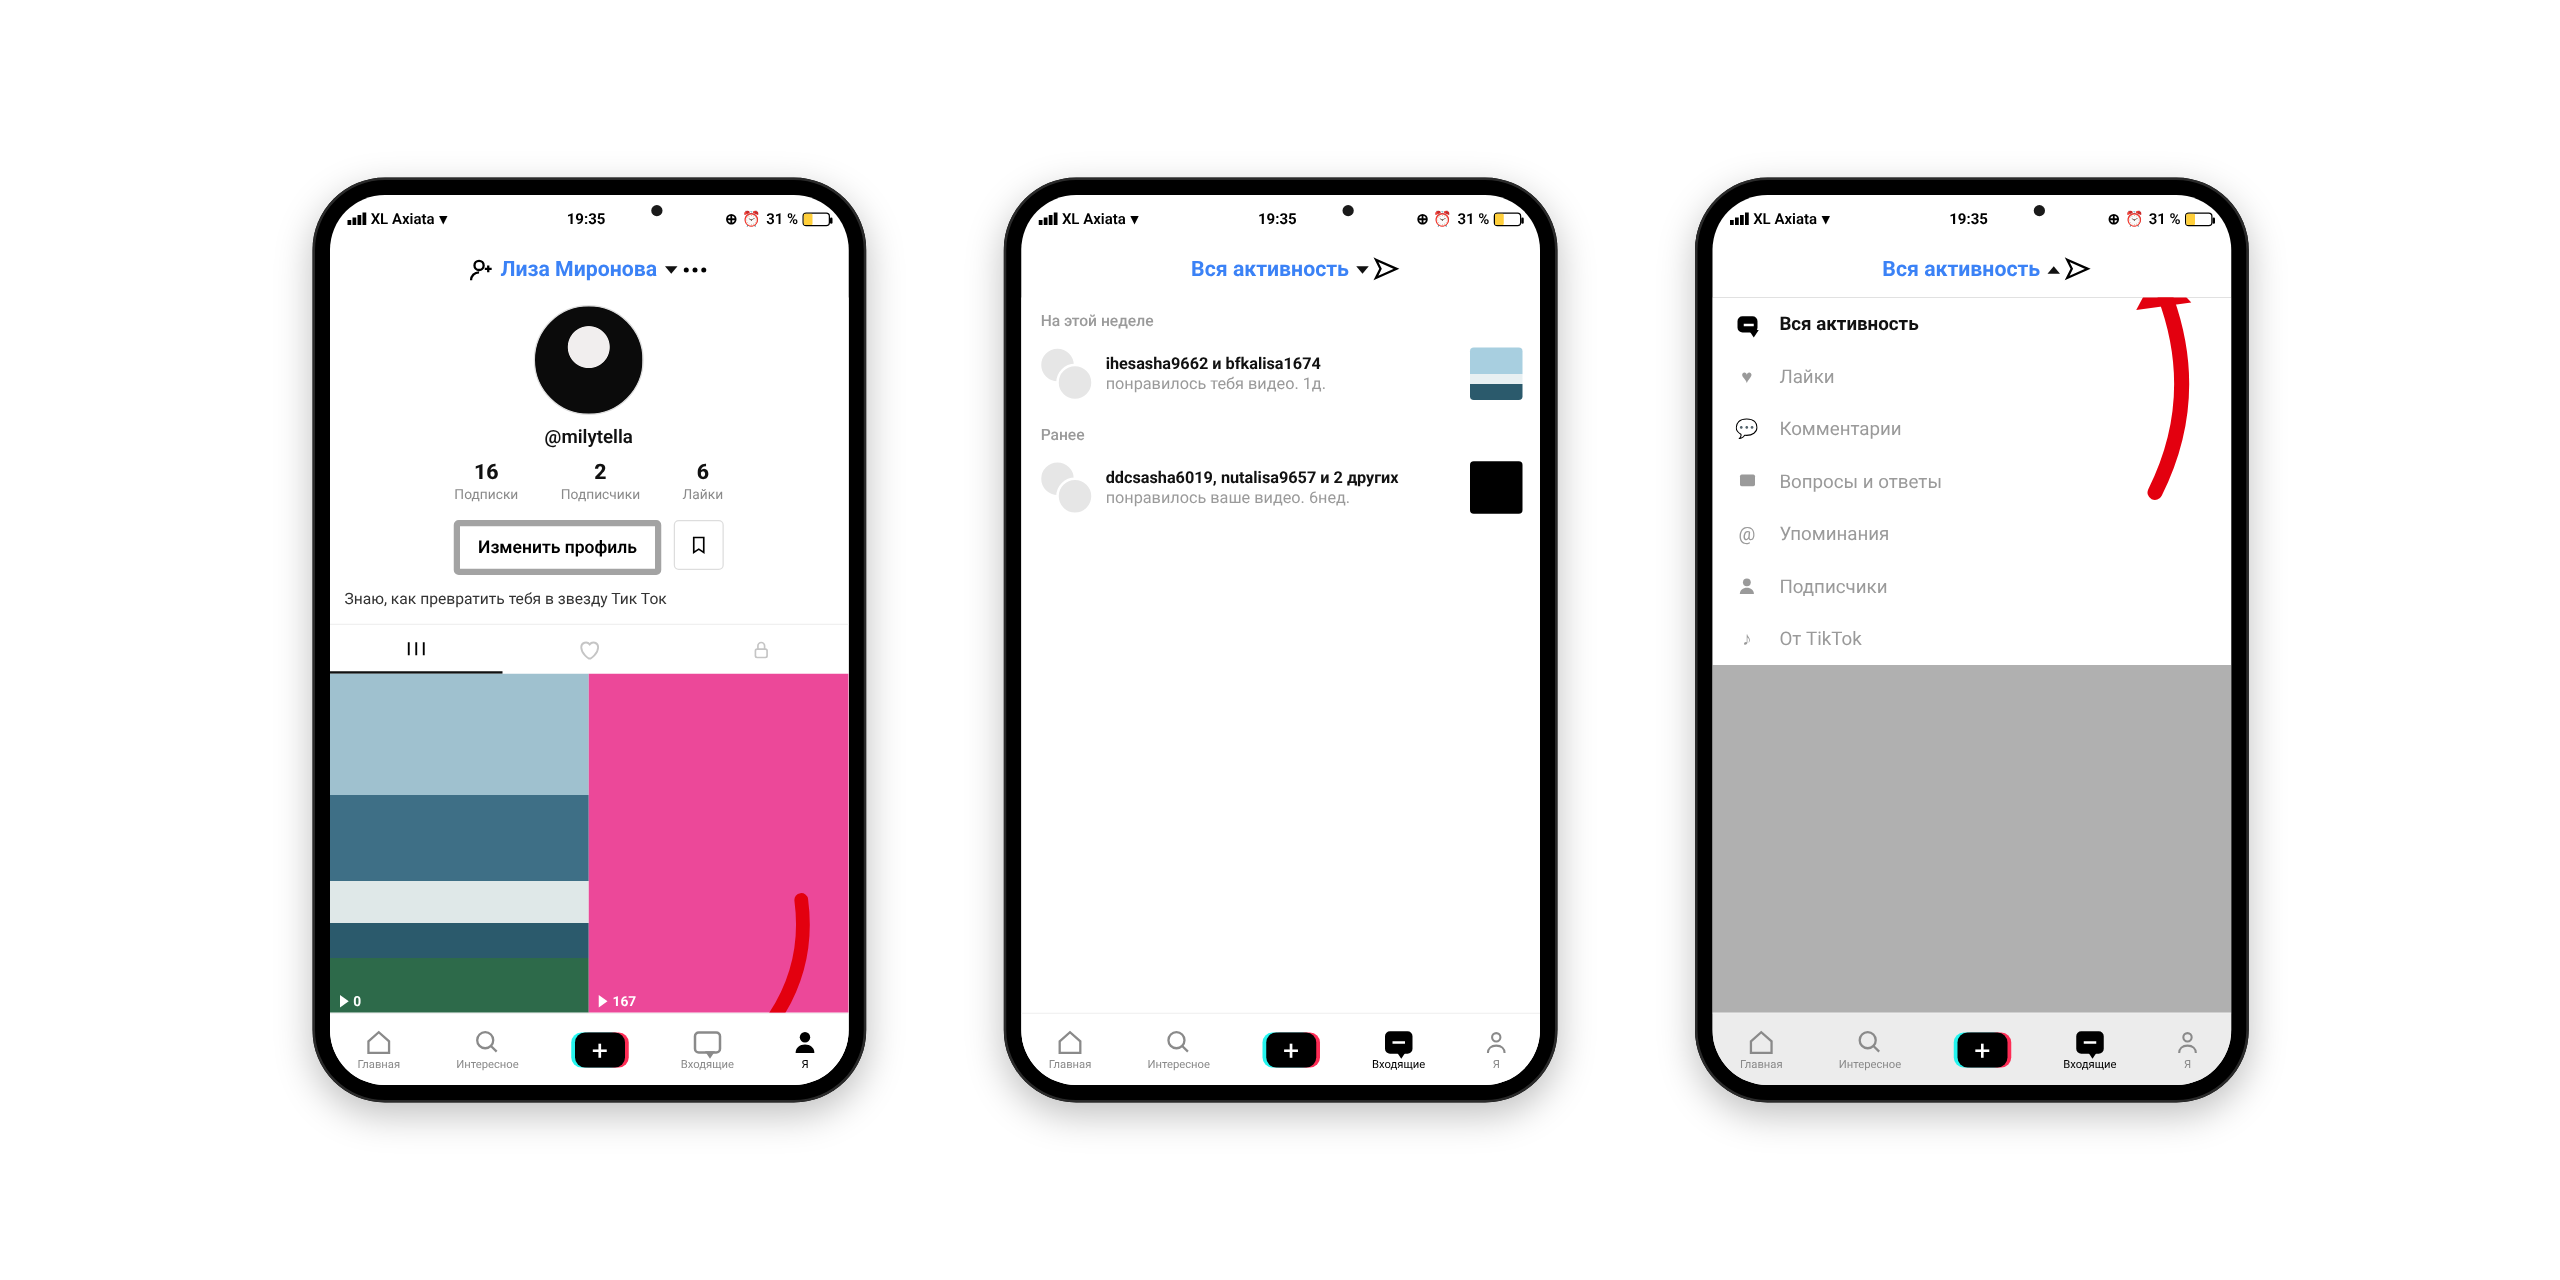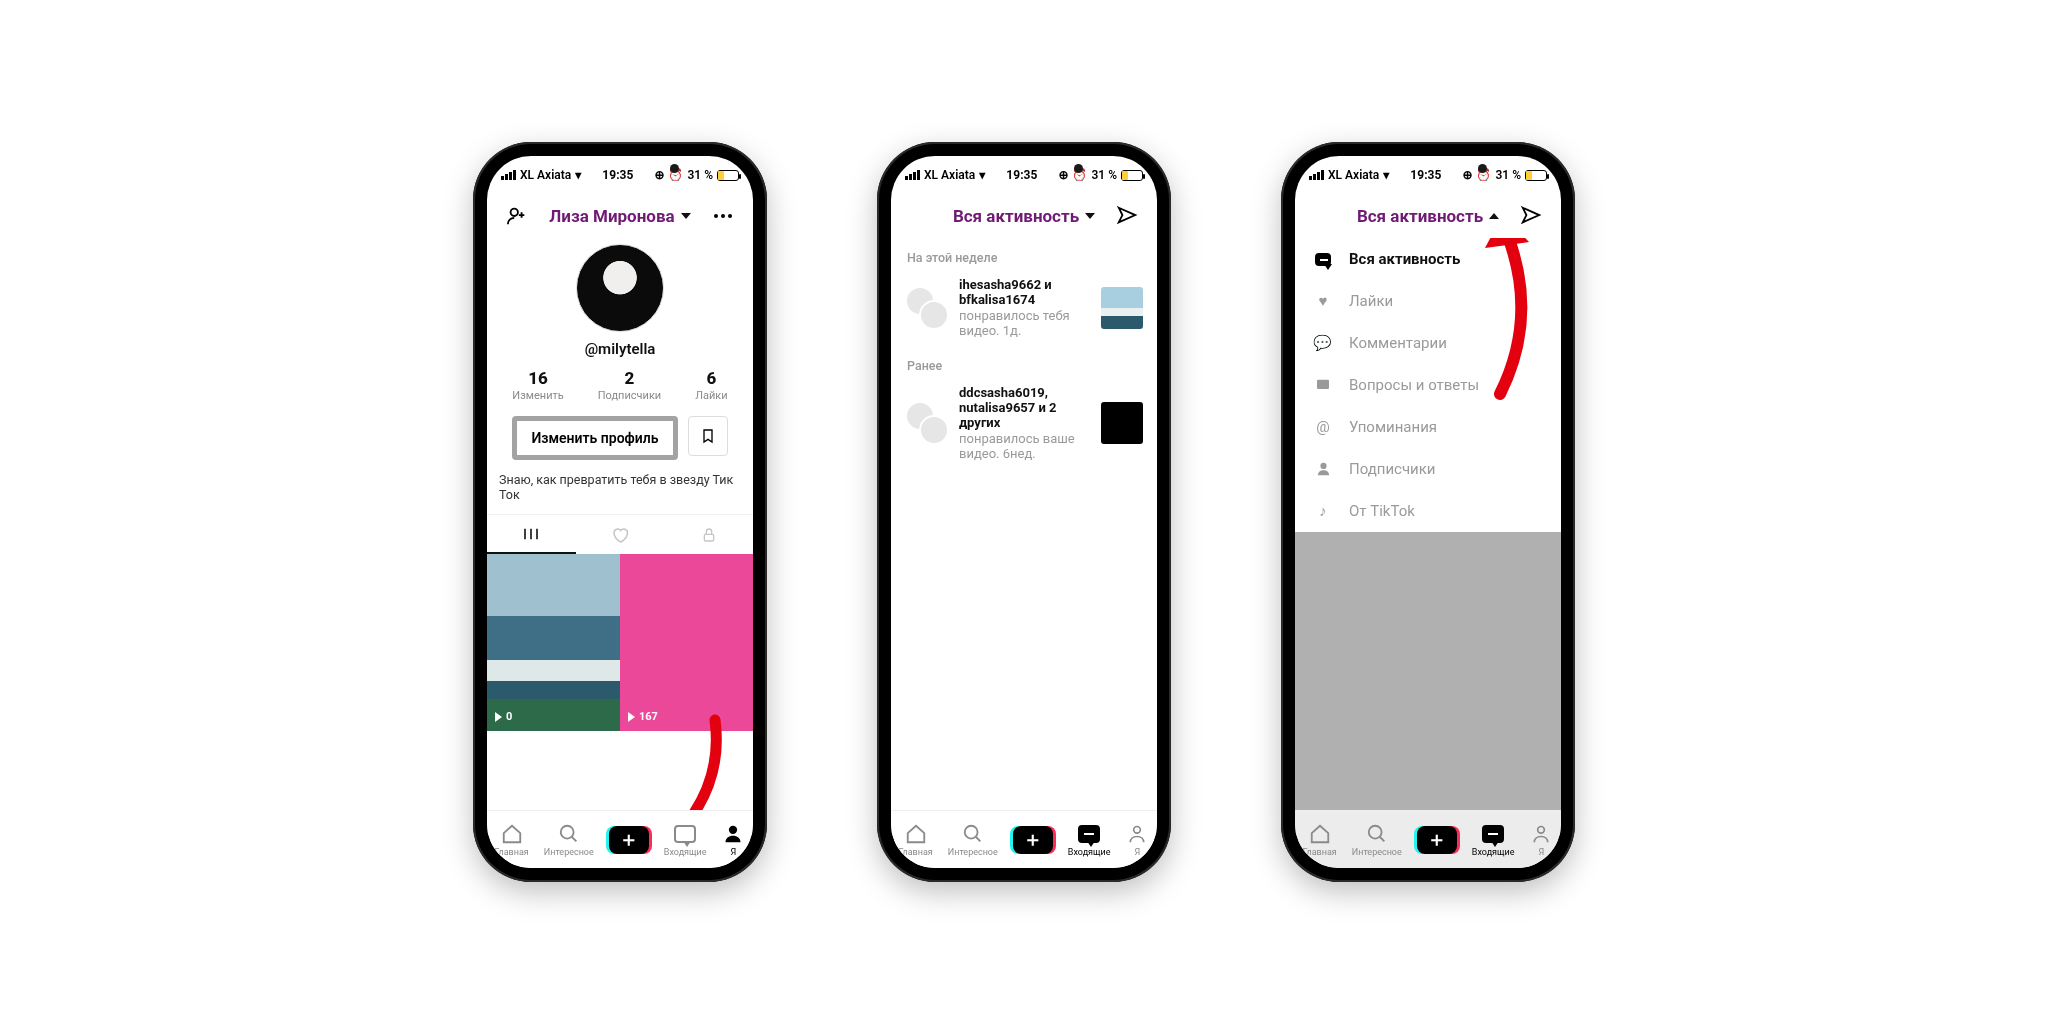--- a/index.html
+++ b/index.html
@@ -1,38 +1,38 @@
 <!DOCTYPE html>
 <html><head>
 <meta charset="utf-8">
 <style>
   * { box-sizing: border-box; }
   html, body { margin:0; padding:0; }
   body { width:2048px; height:1024px; background:#fff; font-family:-apple-system,BlinkMacSystemFont,"Segoe UI",Roboto,Arial,sans-serif; display:flex; justify-content:center; align-items:center; gap:110px; }
 
   
-  .phone { width:294px; height:740px; background:#000; border-radius:58px; padding:14px; position:relative; box-shadow:0 0 0 2px #2a2a2a inset, 0 10px 30px rgba(0,0,0,.25); }
+  .phone { width:443px; height:740px; background:#000; border-radius:58px; padding:14px; position:relative; box-shadow:0 0 0 2px #2a2a2a inset, 0 10px 30px rgba(0,0,0,.25); }
   .phone::before { content:""; position:absolute; top:22px; left:50%; transform:translateX(-50%); width:62px; height:7px; background:#1a1a1a; border-radius:4px; }
   .phone::after { content:""; position:absolute; top:22px; left:calc(50% + 50px); width:9px; height:9px; background:#1a1a1a; border-radius:50%; }
   .screen { width:100%; height:100%; background:#fff; border-radius:44px; overflow:hidden; display:flex; flex-direction:column; position:relative; }
   .phone.grey .screen-body { background:#b0b0b0; }
 
   
   .status { height:38px; flex:0 0 38px; display:flex; align-items:center; justify-content:space-between; padding:0 14px; font-size:12px; font-weight:600; color:#000; }
   .status .sl, .status .sr { display:flex; align-items:center; gap:4px; }
   .status .sc { font-weight:700; }
   .bars { display:inline-flex; align-items:flex-end; gap:1px; }
   .bars i { width:3px; background:#000; display:block; }
   .bars i:nth-child(1){height:4px}.bars i:nth-child(2){height:6px}.bars i:nth-child(3){height:8px}.bars i:nth-child(4){height:10px}
   .batt { width:22px; height:11px; border:1px solid #000; border-radius:3px; position:relative; }
   .batt::after { content:""; position:absolute; right:-3px; top:3px; width:2px; height:5px; background:#000; border-radius:1px; }
   .batt i { display:block; height:100%; width:31%; background:#ffcf3a; border-radius:1px; }
 
   
-  .topbar { height:44px; flex:0 0 44px; display:flex; align-items:center; justify-content:space-between; padding:0 16px; font-size:17px; font-weight:700; color:#701a75; }
+  .topbar { height:44px; flex:0 0 44px; display:flex; align-items:center; justify-content:center; padding:0 16px; font-size:17px; font-weight:700; color:#3b82f6; }
   .topbar .center { display:flex; align-items:center; gap:6px; }
   .chev-down, .chev-up { width:0; height:0; border-left:5px solid transparent; border-right:5px solid transparent; }
   .chev-down { border-top:6px solid #111; }
   .chev-up { border-bottom:6px solid #111; }
   .icon-btn { width:28px; height:28px; display:flex; align-items:center; justify-content:center; color:#000; }
   .dots span { display:inline-block; width:4px; height:4px; background:#000; border-radius:50%; margin:0 1.5px; }
 
   .screen-body { flex:1; overflow:hidden; background:#fff; position:relative; }
 
   
@@ -135,21 +135,21 @@
           <span></span>
           <span></span>
         </div>
     </div>
     <div class="screen-body">
       <div class="avatar"></div>
       <div class="uname">@milytella</div>
       <div class="stats">
         <div class="stat">
             <div class="n">16</div>
-            <div class="l">Изменить</div>
+            <div class="l">Подписки</div>
           </div>
         <div class="stat">
             <div class="n">2</div>
             <div class="l">Подписчики</div>
           </div>
         <div class="stat">
             <div class="n">6</div>
             <div class="l">Лайки</div>
           </div>
       </div>

